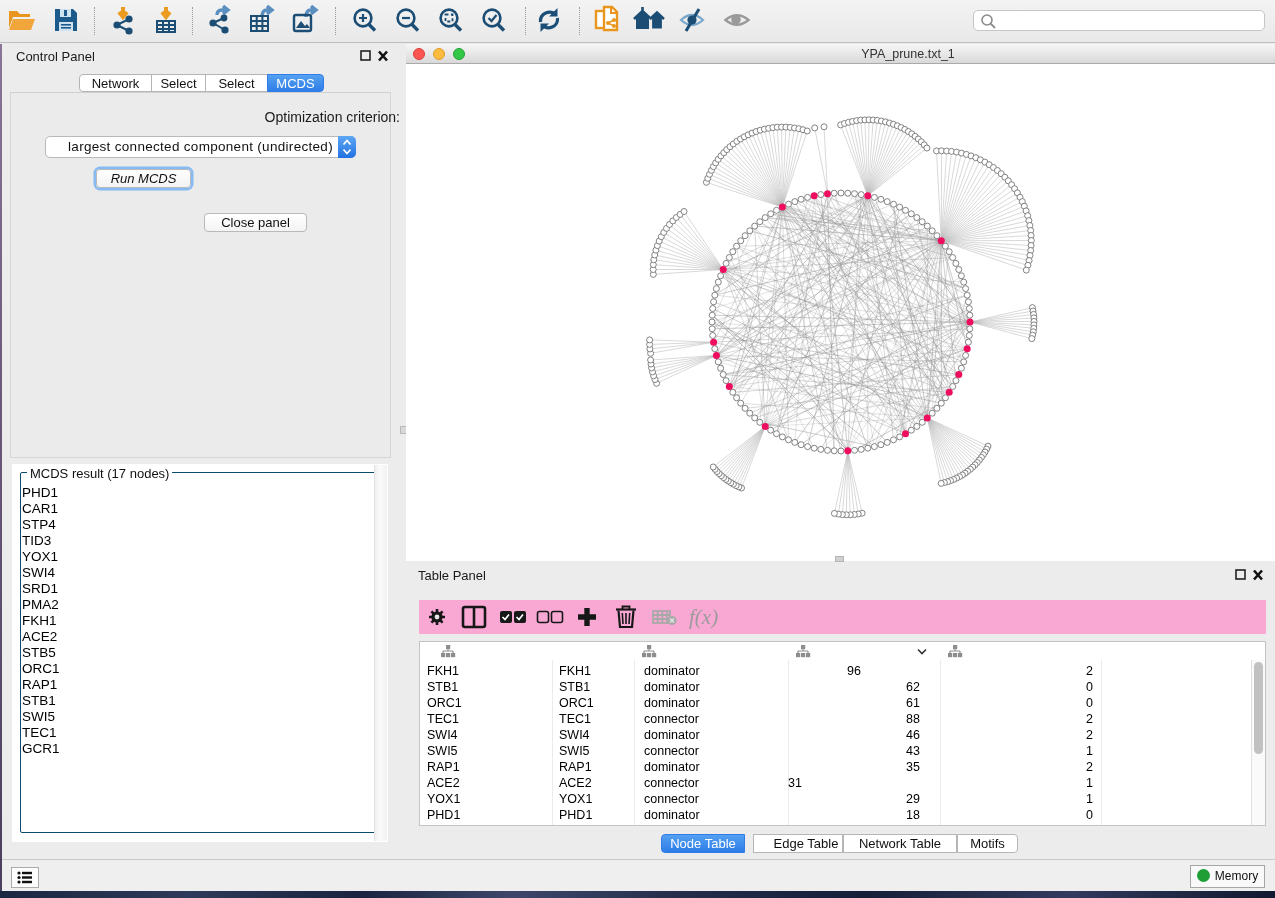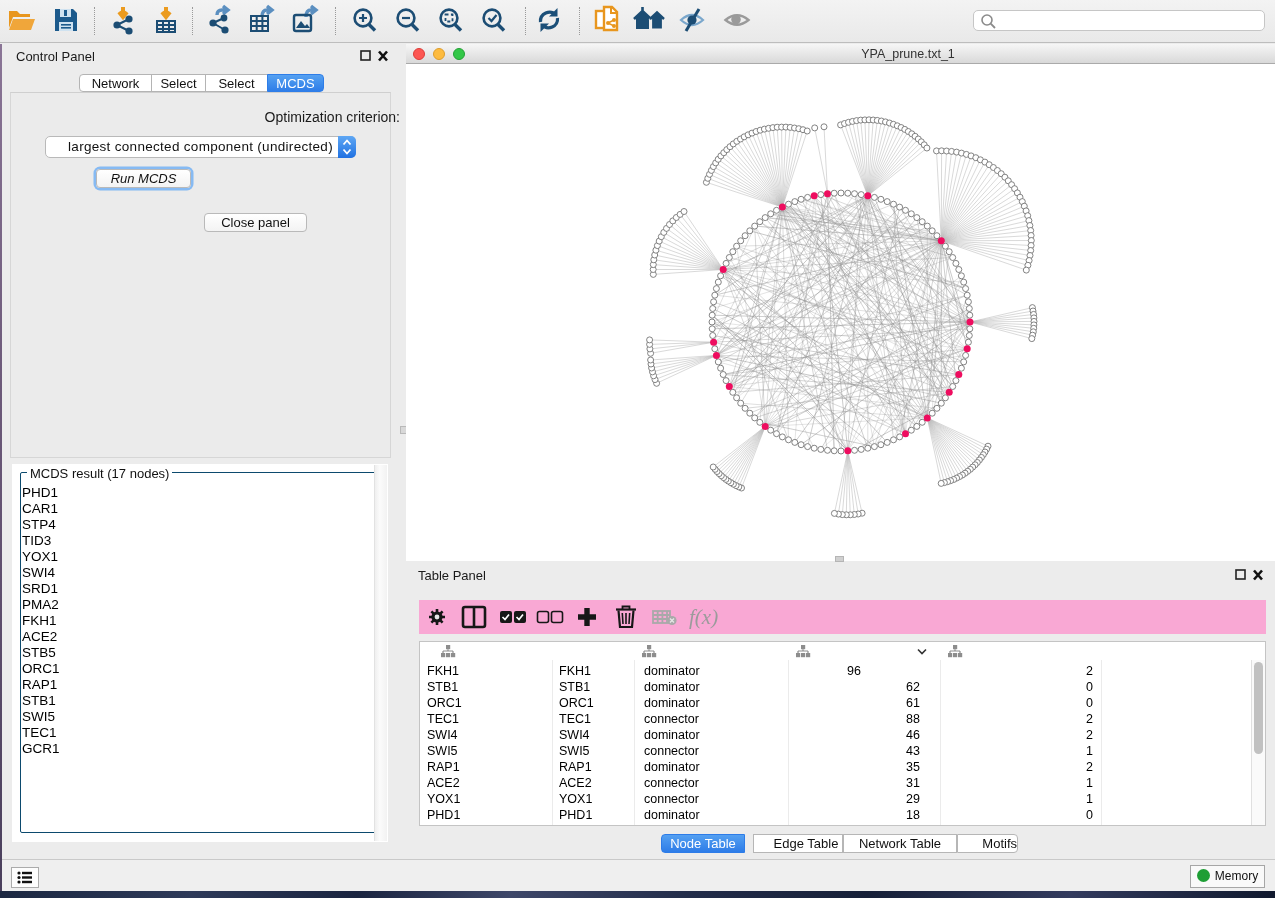--- a/index.html
+++ b/index.html
@@ -1039,41 +1039,41 @@
 <div class="trow" style="left:368px;top:101px;width:132px;text-align:right">43</div>
 <div class="trow" style="left:520px;top:101px;width:153px;text-align:right">1</div>
 <div class="trow" style="left:7px;top:117px;width:120px">RAP1</div>
 <div class="trow" style="left:139px;top:117px;width:75px">RAP1</div>
 <div class="trow" style="left:224px;top:117px;width:140px">dominator</div>
 <div class="trow" style="left:368px;top:117px;width:132px;text-align:right">35</div>
 <div class="trow" style="left:520px;top:117px;width:153px;text-align:right">2</div>
 <div class="trow" style="left:7px;top:133px;width:120px">ACE2</div>
 <div class="trow" style="left:139px;top:133px;width:75px">ACE2</div>
 <div class="trow" style="left:224px;top:133px;width:140px">connector</div>
-<div class="trow" style="left:368px;top:133px;width:132px;text-align:right">31</div>
+<div class="trow" style="left:368px;top:133px;width:132px;">31</div>
 <div class="trow" style="left:520px;top:133px;width:153px;text-align:right">1</div>
 <div class="trow" style="left:7px;top:149px;width:120px">YOX1</div>
 <div class="trow" style="left:139px;top:149px;width:75px">YOX1</div>
 <div class="trow" style="left:224px;top:149px;width:140px">connector</div>
 <div class="trow" style="left:368px;top:149px;width:132px;text-align:right">29</div>
 <div class="trow" style="left:520px;top:149px;width:153px;text-align:right">1</div>
 <div class="trow" style="left:7px;top:165px;width:120px">PHD1</div>
 <div class="trow" style="left:139px;top:165px;width:75px">PHD1</div>
 <div class="trow" style="left:224px;top:165px;width:140px">dominator</div>
 <div class="trow" style="left:368px;top:165px;width:132px;text-align:right">18</div>
 <div class="trow" style="left:520px;top:165px;width:153px;text-align:right">0</div>
 </div>
   <div id="tp-scroll">
       <div id="tp-thumb"></div>
     </div>
 </div>
 <div class="btab sel" style="left:661px;width:84px;border-radius:4px 0 0 4px;">Node Table</div>
 <div class="btab" style="left:753px;width:90px;padding-left:16px;">Edge Table</div>
 <div class="btab" style="left:843px;width:114px;">Network Table</div>
-<div class="btab" style="left:957px;width:61px;border-radius:0 4px 4px 0;text-align:right;">Motifs</div>
+<div class="btab" style="left:957px;width:61px;border-radius:0 4px 4px 0;">Motifs</div>
 
 <div class="abs" id="statusbar"></div>
 <div class="abs" id="listbtn">
   <svg width="26" height="19" viewBox="0 0 26 19">
     <g fill="#111">
       <circle cx="7" cy="5" r="1.6"></circle>
         <circle cx="7" cy="9.5" r="1.6"></circle>
         <circle cx="7" cy="14" r="1.6"></circle>
       <rect x="10" y="3.8" width="10" height="2.4"></rect>
         <rect x="10" y="8.3" width="10" height="2.4"></rect>

